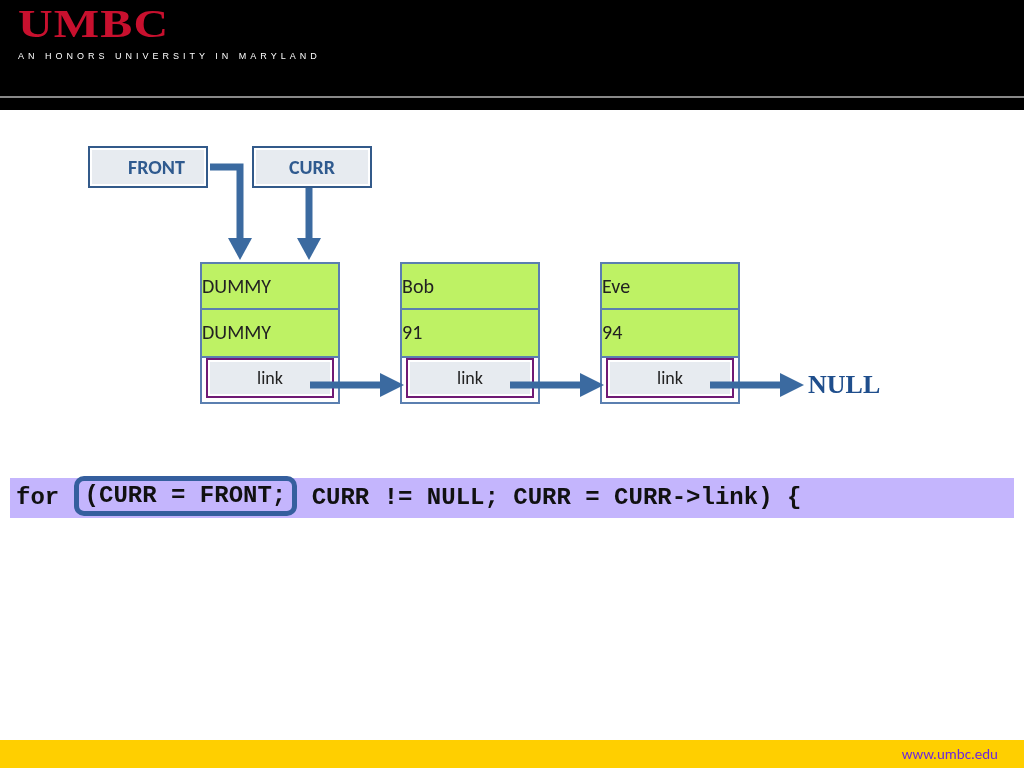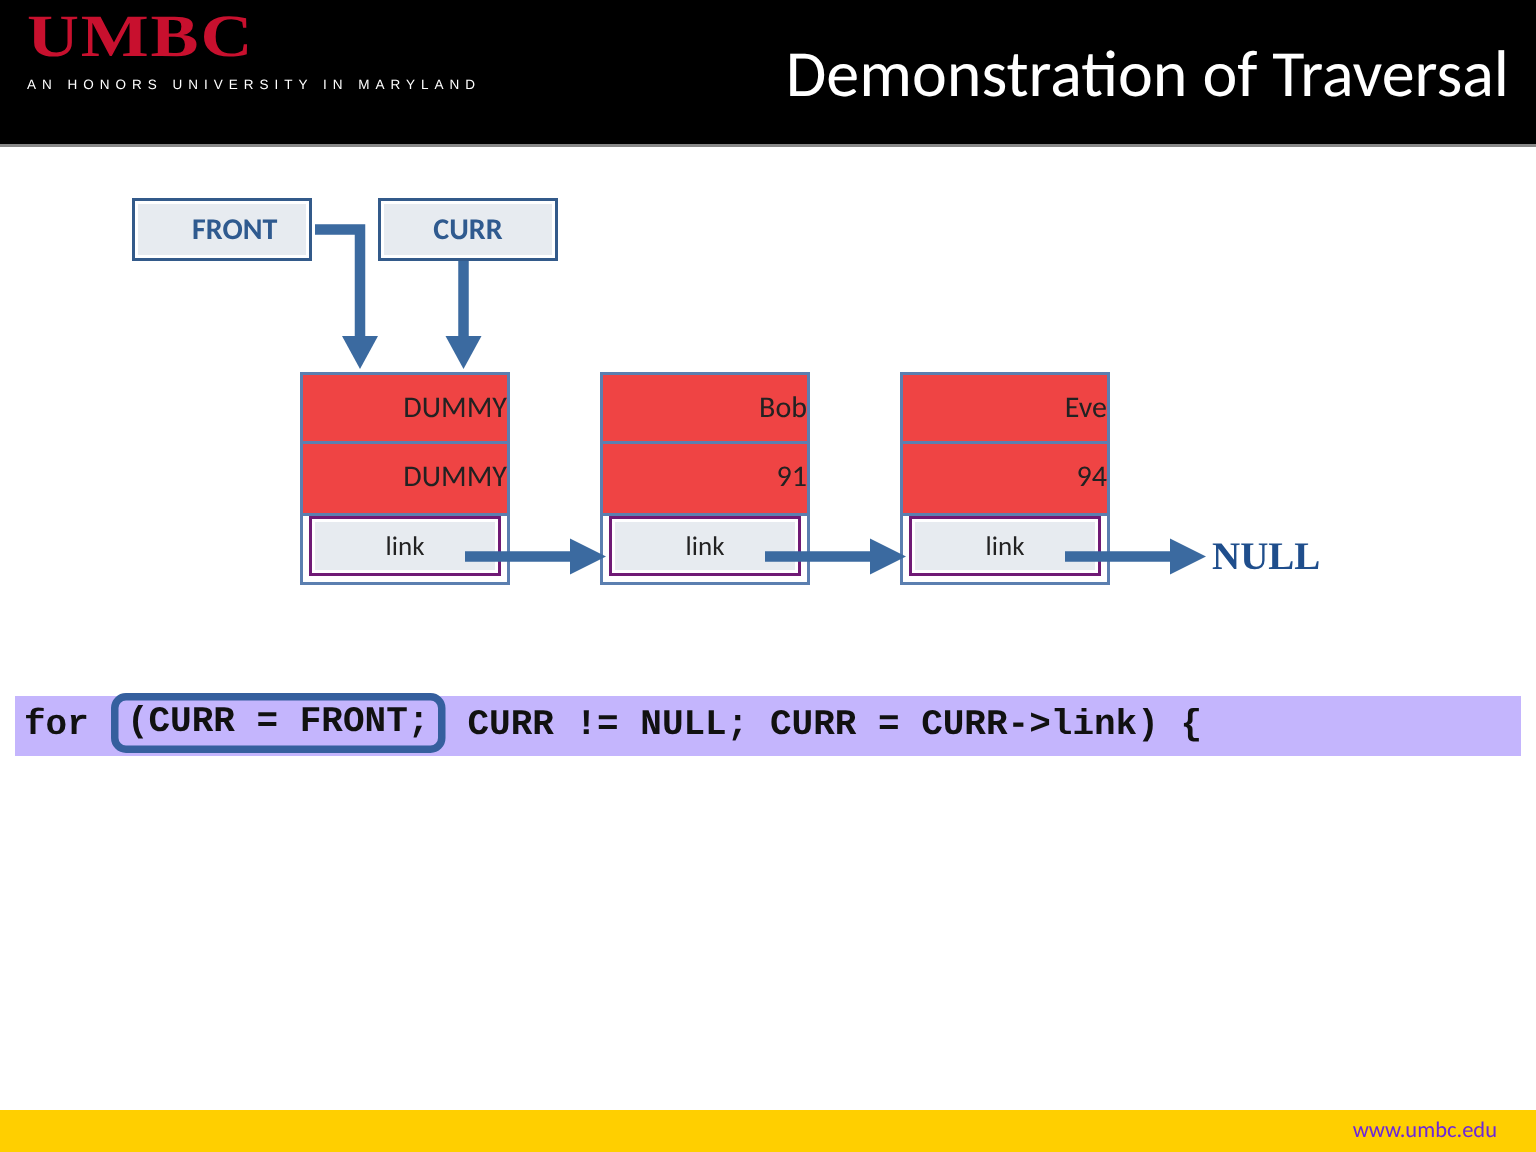--- a/index.html
+++ b/index.html
@@ -1,40 +1,40 @@
 <!DOCTYPE html>
 <html><head>
 <meta charset="utf-8">
 <style>
   * { box-sizing: border-box; margin: 0; padding: 0; }
   html, body { width: 1024px; height: 768px; font-family: "Segoe UI", Calibri, Arial, sans-serif; background: #fff; overflow: hidden; }
 
   
-  .hdr { position: relative; width: 100%; height: 96px; background: #000; color: #fff; }
+  .hdr { position: relative; width: 100%; height: 110px; background: #000; color: #fff; }
   .logo { position: absolute; left: 18px; top: 0; }
   .logo-big { font-family: Georgia, "Times New Roman", serif; font-weight: 700; font-size: 40px; color: #c8102e; letter-spacing: 1px; transform: scaleX(1.2); transform-origin: left top; }
   .logo-sub { font-family: Verdana, Arial, sans-serif; font-size: 9px; letter-spacing: 4px; color: #fff; margin-top: 4px; white-space: nowrap; }
   .title { position: absolute; right: 18px; top: 22px; font-size: 44px; font-weight: 400; color: #fff; }
 
   .hdr-line { position: absolute; left: 0; top: 96px; width: 100%; height: 2px; background: #888; }
 
   
   .stage { position: relative; width: 100%; height: 610px; }
 
   .ptrbox {
     position: absolute; width: 120px; height: 42px; line-height: 38px;
     border: 2px solid #335a8a; background: #e7ebf0; text-align: center;
     font-weight: 700; color: #2f5a8f; font-size: 20px;
     box-shadow: inset 0 0 0 2px #fff;
   }
 
   .node { position: absolute; width: 140px; }
   .cell {
-    height: 48px; line-height: 44px; text-align: right; font-size: 20px;
-    border: 2px solid #5b7fb0; background: #ef4444; color: #222;
+    height: 48px; line-height: 44px; text-align: left; font-size: 20px;
+    border: 2px solid #5b7fb0; background: #bef264; color: #222;
   }
   .cell + .cell { border-top: none; }
   .linkcell {
     height: 40px; line-height: 36px; margin: 0 4px 4px 4px;
     border: 2px solid #701a75; background: #e7ebf0; color: #222; text-align: center; font-size: 18px;
     box-shadow: inset 0 0 0 2px #fff;
   }
   .nodewrap { border: 2px solid #5b7fb0; border-top: none; padding-bottom: 0; }
 
   .nulllbl { position: absolute; font-weight: 700; color: #1f4e8c; font-size: 26px; }
@@ -60,21 +60,20 @@
          text-align: right; padding-right: 26px; font-size: 15px; color: #6d28d9; line-height: 28px; }
 </style>
 </head>
 <body>
 
 <div class="hdr">
   <div class="logo">
     <div class="logo-big">UMBC</div>
     <div class="logo-sub">AN HONORS UNIVERSITY IN MARYLAND</div>
   </div>
-  <div class="title">Demonstration of Traversal</div>
 </div>
 <div class="hdr-line"></div>
 
 <div class="stage">
 
   <div class="ptrbox" style="left:88px; top:36px;padding-left:17px;">FRONT</div>
   <div class="ptrbox" style="left:252px; top:36px;">CURR</div>
 
   <svg class="arrow" style="left:170px; top:54px;" width="80" height="100">
     <path class="stroke" d="M40 3 L70 3 L70 78"></path>

